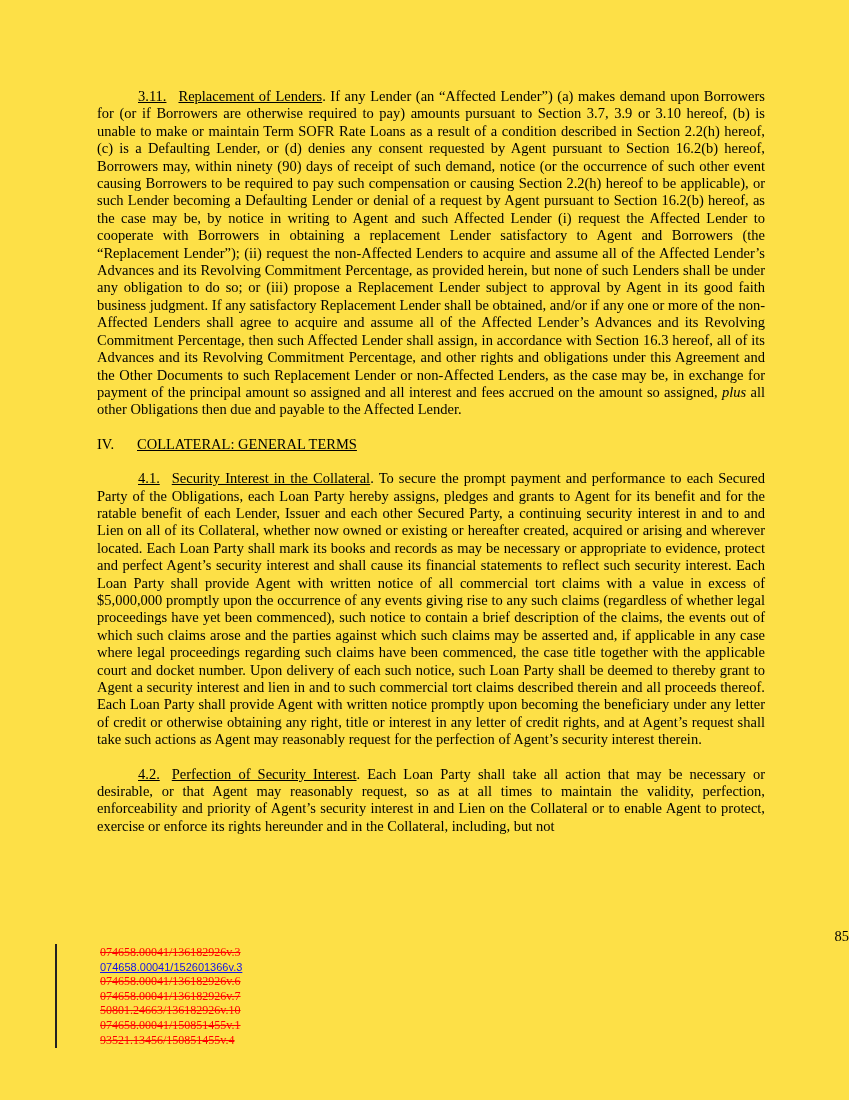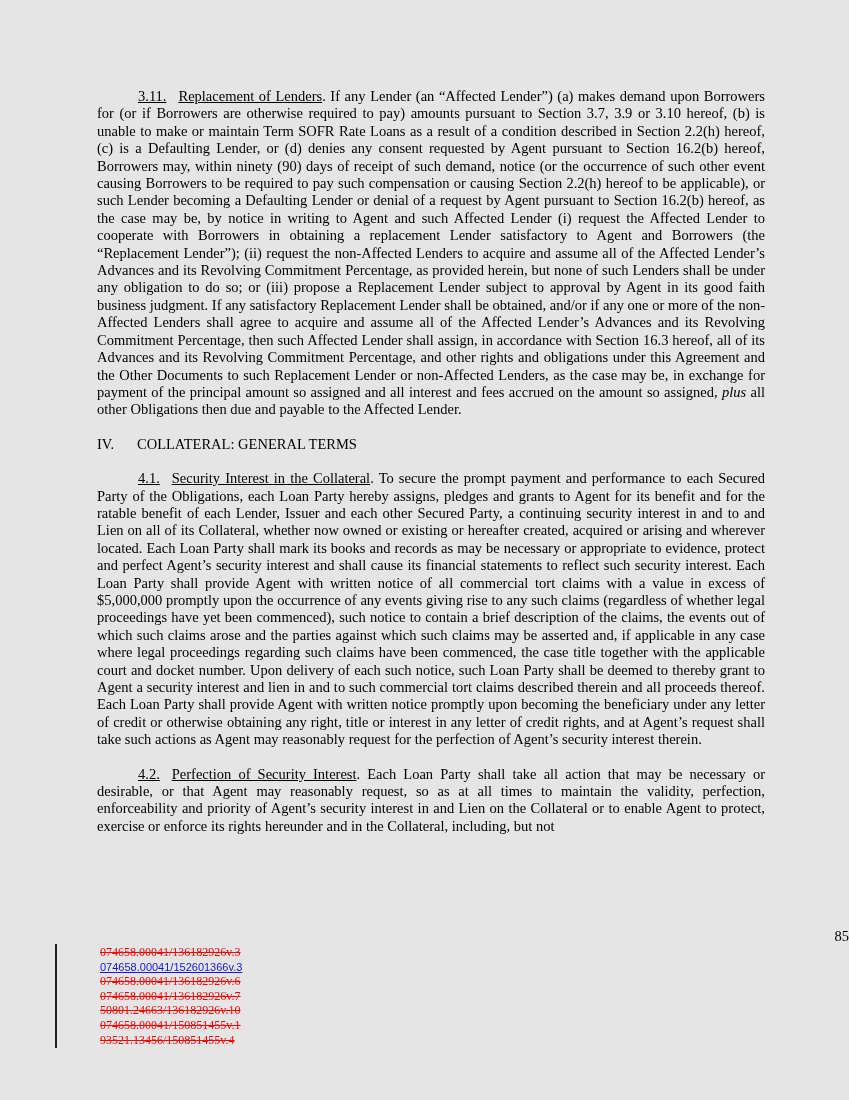--- a/index.html
+++ b/index.html
@@ -5,35 +5,35 @@
   html, body { margin: 0; padding: 0; }
   body {
     width: 849px; height: 1100px;
     background: #ffffff;
     position: relative;
     font-family: "Liberation Serif", "DejaVu Serif", serif;
     color: #000;
   }
   .page {
     position: absolute; inset: 0;
-    background: #e5e5e5;
+    background: #fde047;
     overflow: hidden;
   }
   .content {
     position: absolute;
     left: 97px; top: 88px;
     width: 668px;
     font-size: 14.5px;
     line-height: 17.4px;
     text-align: justify;
   }
   .para { margin: 0 0 17px 0; text-indent: 41px; }
   .sec-num, .sec-title { text-decoration: underline; }
   .tab-space { display: inline-block; width: 12px; }
-  .heading { margin: 0 0 17px 0; text-indent: 0; text-align: left; }
+  .heading { margin: 0 0 17px 0; text-indent: 0; text-align: left; text-decoration: underline; }
   .heading .numeral { display: inline-block; width: 40px; }
   .italic { font-style: italic; }
   .page-number {
     position: absolute;
     top: 928px; left: 0; width: 849px;
     text-align: right;
     font-size: 14.5px;
   }
   .change-bar {
     position: absolute;

